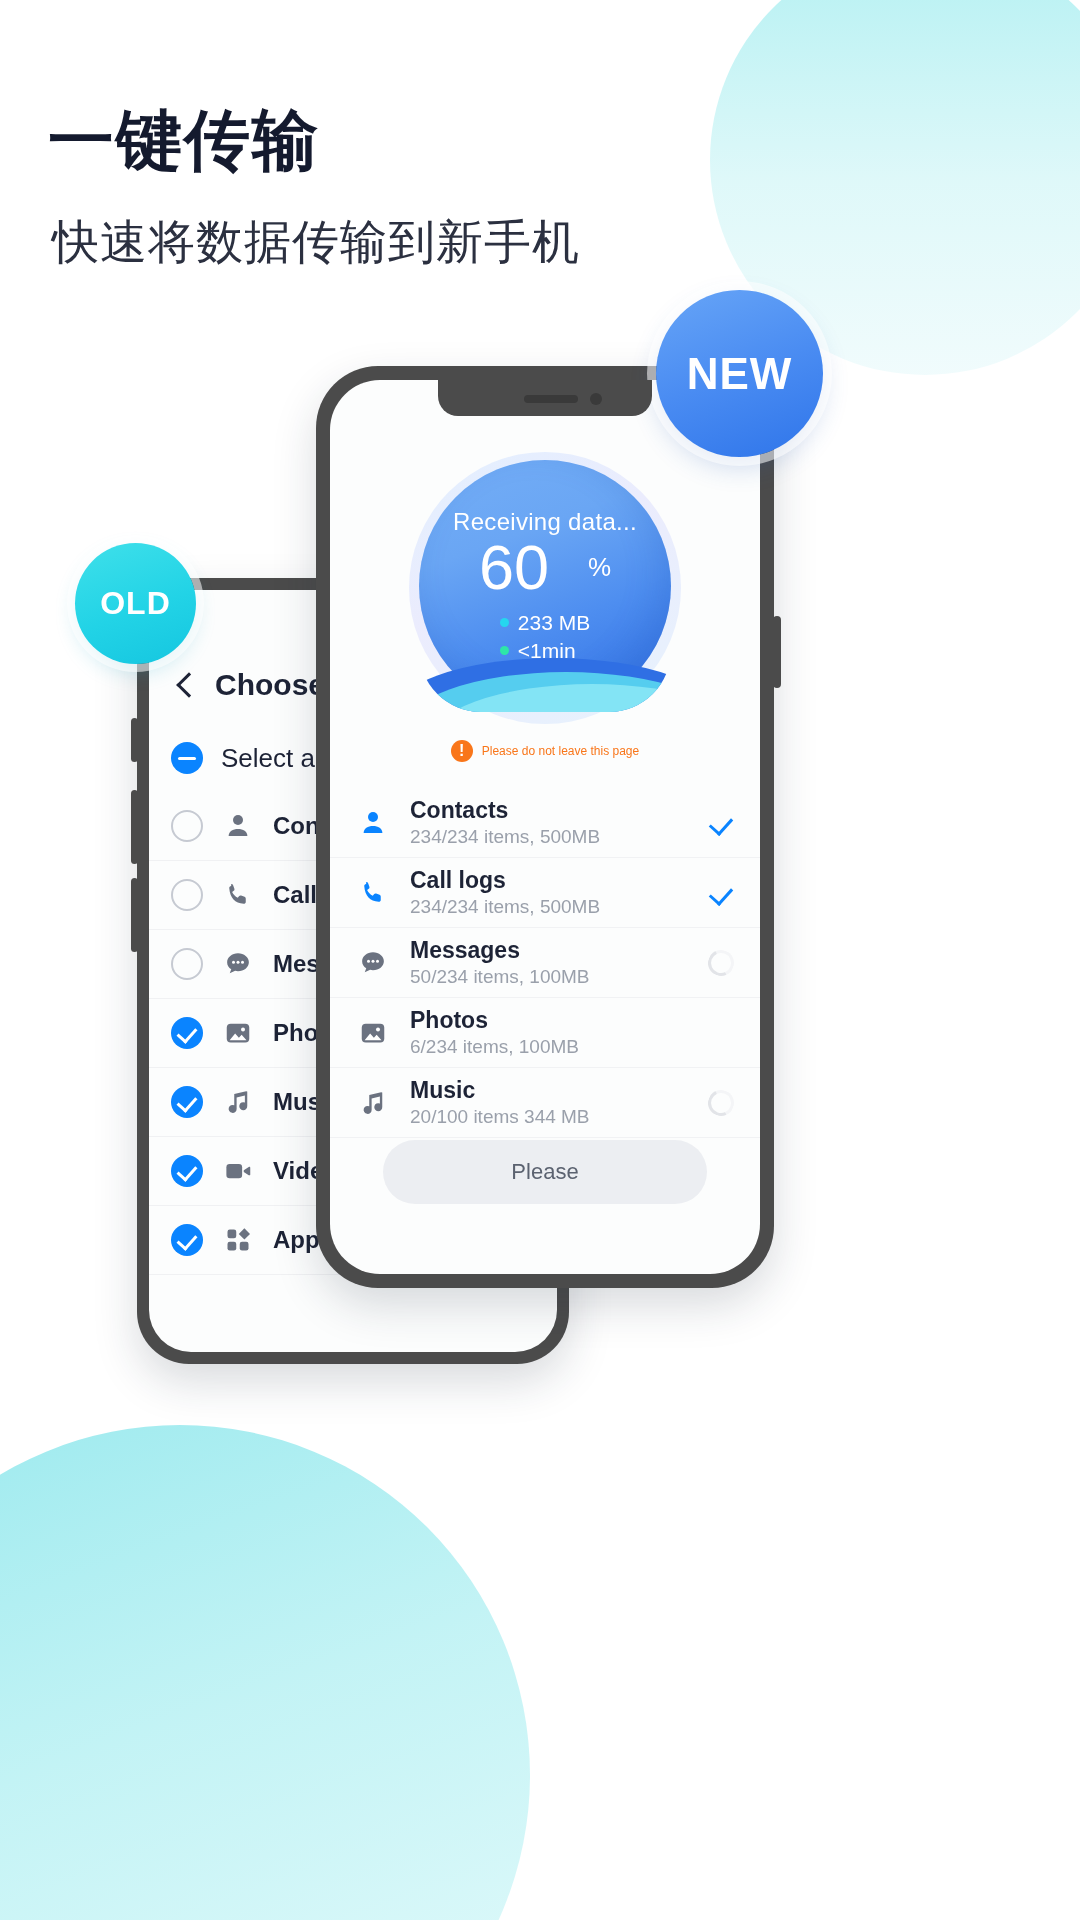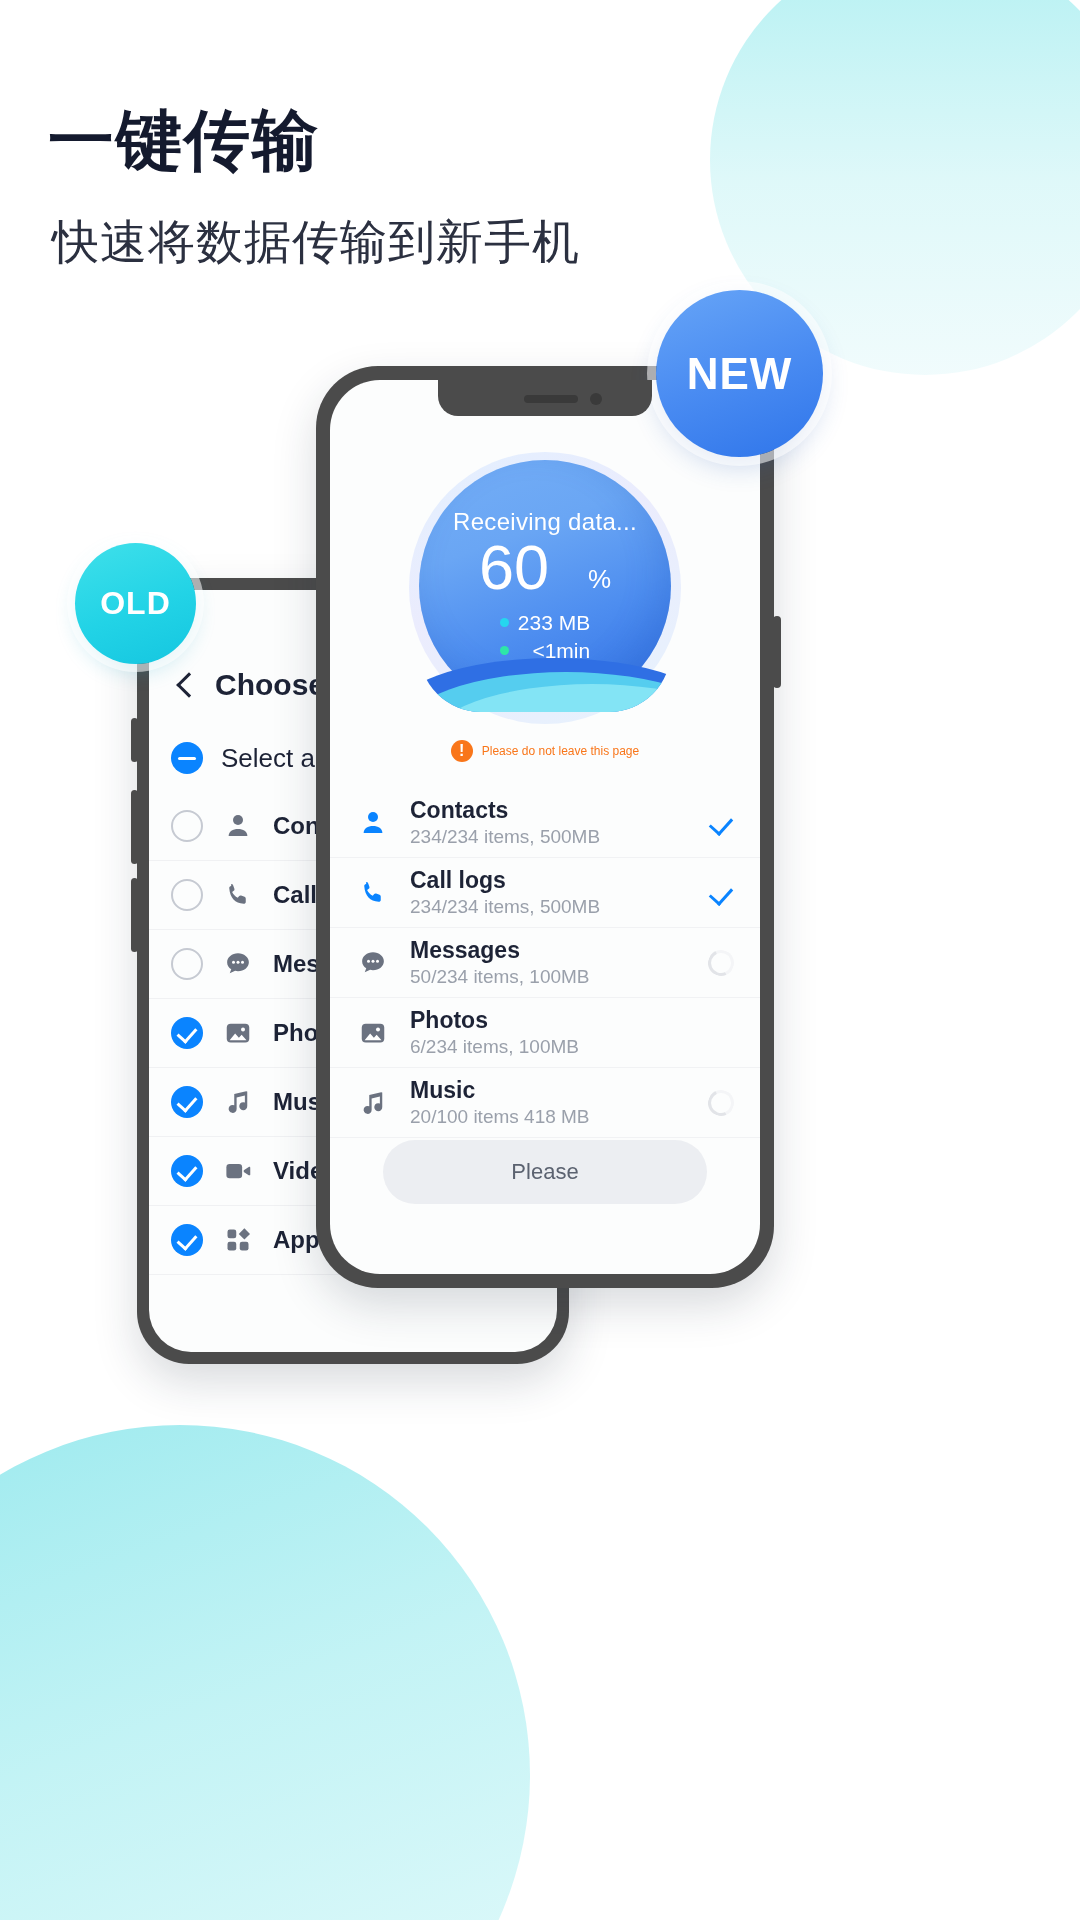--- a/index.html
+++ b/index.html
@@ -157,25 +157,25 @@
   }
   .ball {
     position:absolute; left:10px; top:8px; width:252px; height:252px;
     border-radius:50%;
     background:linear-gradient(160deg,#74aef6 0%,#6aa6f4 32%,#4e8ef0 62%,#2f6fe4 100%);
     box-shadow:inset -10px -14px 34px rgba(20,70,170,.18);
     display:flex; flex-direction:column; align-items:center; justify-content:center;
     color:#fff;
   }
   .ball-title { font-size:24px; font-weight:normal; letter-spacing:.3px; }
-  .ball-pct { display:flex; align-items:flex-end; margin-top:0;gap:36px; }
+  .ball-pct { display:flex; align-items:center; margin-top:0;gap:36px; }
   .ball-pct .num { font-size:63px; line-height:63px; font-weight:normal; }
   .ball-pct .sym { font-size:26px; line-height:40px; margin-left:3px; }
   .ball-stats { margin-top:10px; }
-  .stat { display:flex; align-items:center; gap:9px; font-size:21px; line-height:28px;justify-content:space-between; }
+  .stat { display:flex; align-items:center; gap:9px; font-size:21px; line-height:28px; }
   .dot { width:9px; height:9px; border-radius:50%; flex:0 0 auto; }
   .wave {
     position:absolute; left:0; right:0; bottom:0; height:62px;
     border-radius:0 0 126px 126px; overflow:hidden;
   }
   .wave i {
     position:absolute; border-radius:50%;
   }
   .wave i.w1 { left:-30px; top:8px; width:330px; height:120px; background:#2f6fe4; }
   .wave i.w2 { left:-18px; top:22px; width:330px; height:120px; background:#5ad7ef; opacity:.9; }
@@ -441,21 +441,21 @@
             <span class="tick" style="visibility:hidden"></span>
           </div>
           <div class="new-row">
             <span class="new-ic">
               <svg width="30" height="30" viewBox="0 0 24 24" fill="#6b7280" class="svgic">
                 <path d="M18.5 3.3L9 5.5v9.1a3.2 3.2 0 1 0 1.9 2.9V8.3l6.6-1.5v5.6A3.2 3.2 0 1 0 19.4 15V3.5z"></path>
               </svg>
             </span>
             <span class="new-txt">
               <div class="new-name">Music</div>
-              <div class="new-sub">20/100 items  418 MB</div>
+              <div class="new-sub">20/100 items  344 MB</div>
             </span>
             <span class="spinner"></span>
           </div>
         </div>
 
       <button class="cancel-btn">Please</button>
     </div>
   </div>
 
   <div class="badge" id="badge-new">NEW</div>

